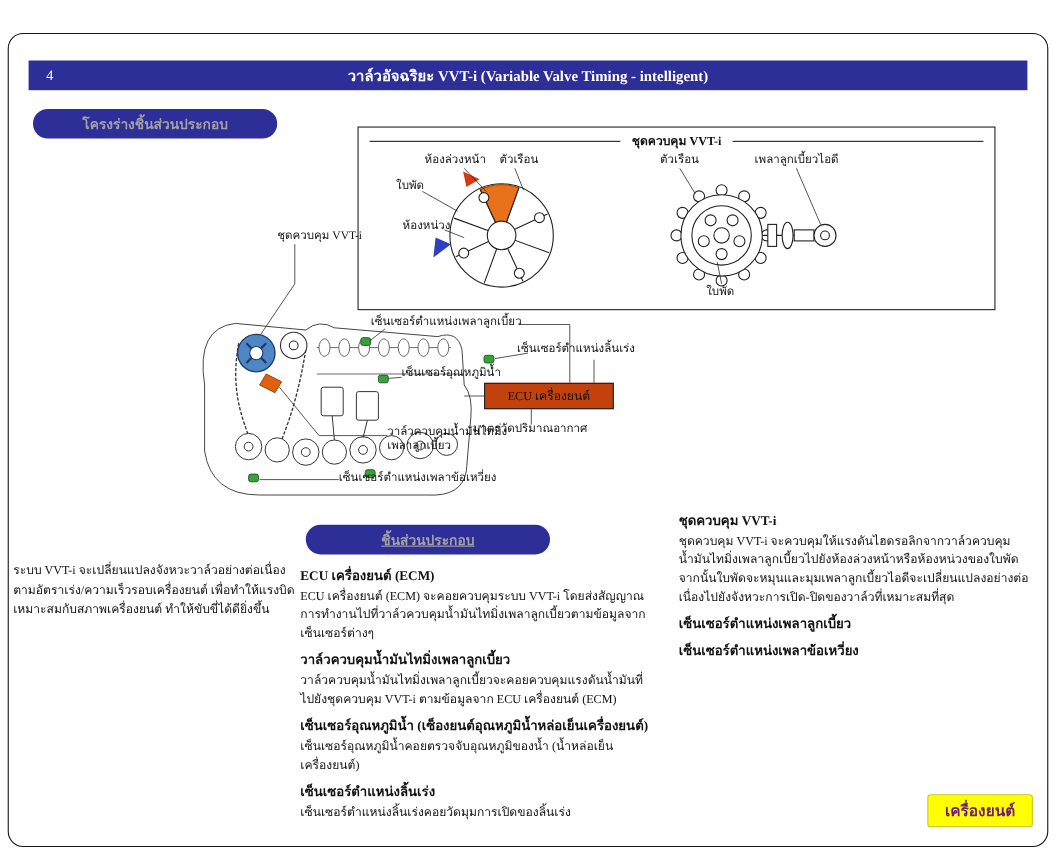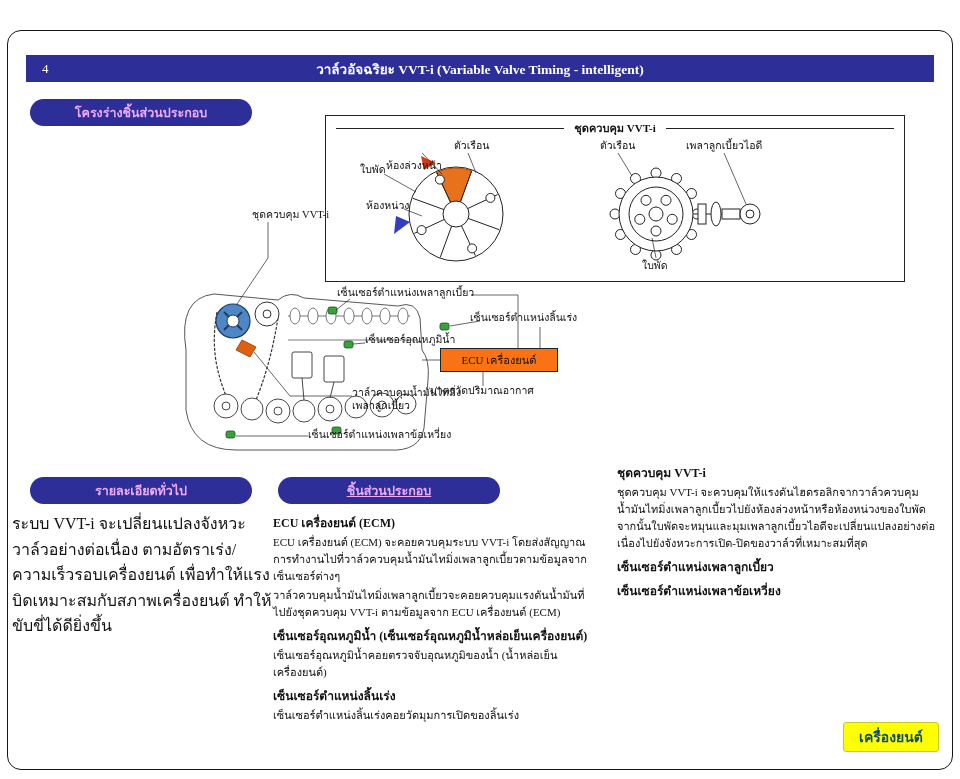--- a/index.html
+++ b/index.html
@@ -5,49 +5,49 @@
   * { margin:0; padding:0; box-sizing:border-box; }
   html,body { width:960px; height:779px; background:#ffffff; }
   body { font-family:"Liberation Serif","DejaVu Serif",serif; color:#111; }
   .page { position:relative; width:960px; height:779px; overflow:hidden; background:#fff; }
   .outer-border { position:absolute; left:7px; top:30px; width:946px; height:740px;
                   border:1.5px solid #161616; border-radius:14px; }
   .titlebar { position:absolute; left:26px; top:55px; width:908px; height:27px;
               background:#2e2e99; color:#fff; display:flex; align-items:center; }
   .page-num { position:absolute; left:16px; font-size:13px; }
   .titlebar .title { width:100%; text-align:center; font-weight:bold; font-size:13.5px; }
-  .pill { position:absolute; height:27px; background:#2e2e99; border-radius:13.5px; color:#f0abfc;
+  .pill { position:absolute; height:27px; background:#2e2e99; border-radius:13.5px; color:#a3a3a3;
           display:flex; align-items:center; justify-content:center; font-size:12.5px; font-weight:600; }
   .pill-outline   { left:30px;  top:99px;  width:222px; }
   .pill-general   { left:30px;  top:477px; width:222px; }
   .pill-components{ left:278px; top:477px; width:222px;text-decoration:underline; }
 
   .diagram-box { position:absolute; left:325px; top:115px; width:580px; height:167px;
                  border:1px solid #222; background:#fff; }
   .diagram-title-row { position:absolute; left:0; top:3px; width:100%; display:flex; align-items:center; }
   .diagram-title-row .rule { flex:1; border-top:1px solid #222; margin:0 10px; }
   .diagram-title { font-size:11px; font-weight:600; white-space:nowrap; }
   .dlabel { position:absolute; font-size:10.5px; white-space:nowrap; line-height:1.2; }
   .diagram-box svg, .engine svg { position:absolute; left:0; top:0; }
 
   .engine { position:absolute; left:140px; top:200px; width:480px; height:272px; }
   .elabel { position:absolute; font-size:10.5px; white-space:nowrap; line-height:1.25; }
   .ecu-box { position:absolute; left:300px; top:148px; width:118px; height:24px;
-             border:1px solid #222; background:#f97316; display:flex; align-items:center;
+             border:1px solid #222; background:#c2410c; display:flex; align-items:center;
              justify-content:center; font-size:11px; }
 
-  .general-text { position:absolute; left:12px; top:511px; width:263px; font-size:16px; line-height:1.6; }
+  .general-text { position:absolute; left:12px; top:511px; width:263px; font-size:11px; line-height:1.6; }
   .col { position:absolute; }
   .components-col { left:273px; top:508px; width:320px; }
   .right-col      { left:617px; top:458px; width:322px; }
   .col h4 { font-size:12px; font-weight:bold; margin:7px 0 2px; line-height:1.4; }
   .col p  { font-size:11px; line-height:1.55; margin:0 0 2px; }
 
   .corner-badge { position:absolute; left:843px; top:722px; width:96px; height:30px;
-                  background:#ffff00; color:#0c4a6e; font-weight:bold; font-size:14px;
+                  background:#ffff00; color:#701a75; font-weight:bold; font-size:14px;
                   display:flex; align-items:center; justify-content:center;
                   border:1px solid #c9c92a; border-radius:3px; }
 </style>
 </head>
 <body>
 
 <div class="page">
 
   <div class="outer-border"></div>
 
@@ -120,21 +120,21 @@
         <path d="M292,37 L306,60"></path>
         <path d="M398,37 L420,88"></path>
         <path d="M330,142 L326,122"></path>
       </g>
     </svg>
     <div class="diagram-title-row">
       <span class="rule"></span>
       <span class="diagram-title">ชุดควบคุม VVT-i</span>
       <span class="rule"></span>
     </div>
-    <div class="dlabel" style="left:60px;  top:24px;margin-top:20px;">ห้องล่วงหน้า</div>
+    <div class="dlabel" style="left:60px;  top:24px;">ห้องล่วงหน้า</div>
     <div class="dlabel" style="left:128px; top:24px;">ตัวเรือน</div>
     <div class="dlabel" style="left:34px;  top:48px;">ใบพัด</div>
     <div class="dlabel" style="left:40px;  top:84px;">ห้องหน่วง</div>
     <div class="dlabel" style="left:274px; top:24px;">ตัวเรือน</div>
     <div class="dlabel" style="left:360px; top:24px;">เพลาลูกเบี้ยวไอดี</div>
     <div class="dlabel" style="left:316px; top:144px;">ใบพัด</div>
   </section>
 
   <section class="engine">
     <svg width="480" height="272" viewBox="0 0 480 272">
@@ -207,39 +207,37 @@
       <span>ECU เครื่องยนต์</span>
     </div>
     <div class="elabel" style="left:290px; top:184px;">มาตรวัดปริมาณอากาศ</div>
     <div class="elabel" style="left:212px; top:186px;">
       <div>วาล์วควบคุมน้ำมันไทมิ่ง</div>
       <div>เพลาลูกเบี้ยว</div>
     </div>
     <div class="elabel" style="left:168px; top:228px;">เซ็นเซอร์ตำแหน่งเพลาข้อเหวี่ยง</div>
   </section>
 
-  <div class="pill pill-general">
-    <span>รายละเอียดทั่วไป</span>
-  </div>
   <div class="pill pill-components">
     <span>ชิ้นส่วนประกอบ</span>
   </div>
 
   <p class="general-text">ระบบ VVT-i จะเปลี่ยนแปลงจังหวะวาล์วอย่างต่อเนื่อง ตามอัตราเร่ง/ความเร็วรอบเครื่องยนต์ เพื่อทำให้แรงบิดเหมาะสมกับสภาพเครื่องยนต์ ทำให้ขับขี่ได้ดียิ่งขึ้น</p>
 
   <div class="col components-col">
     <div>
       <h4>ECU เครื่องยนต์ (ECM)</h4>
       <p>ECU เครื่องยนต์ (ECM) จะคอยควบคุมระบบ VVT-i โดยส่งสัญญาณการทำงานไปที่วาล์วควบคุมน้ำมันไทมิ่งเพลาลูกเบี้ยวตามข้อมูลจากเซ็นเซอร์ต่างๆ</p>
     </div>
     <div>
+      <h4>วาล์วควบคุมน้ำมันไทมิ่งเพลาลูกเบี้ยว</h4>
       <p>วาล์วควบคุมน้ำมันไทมิ่งเพลาลูกเบี้ยวจะคอยควบคุมแรงดันน้ำมันที่ไปยังชุดควบคุม VVT-i ตามข้อมูลจาก ECU เครื่องยนต์ (ECM)</p>
     </div>
     <div>
-      <h4>เซ็นเซอร์อุณหภูมิน้ำ (เซ็นเซอร์อุณหภูมิน้ำหล่อเย็นเครื่องยนต์)</h4>
+      <h4>เซ็นเซอร์อุณหภูมิน้ำ (เซ็องยนต์อุณหภูมิน้ำหล่อเย็นเครื่องยนต์)</h4>
       <p>เซ็นเซอร์อุณหภูมิน้ำคอยตรวจจับอุณหภูมิของน้ำ (น้ำหล่อเย็นเครื่องยนต์)</p>
     </div>
     <div>
       <h4>เซ็นเซอร์ตำแหน่งลิ้นเร่ง</h4>
       <p>เซ็นเซอร์ตำแหน่งลิ้นเร่งคอยวัดมุมการเปิดของลิ้นเร่ง</p>
     </div>
   </div>
 
   <div class="col right-col">
     <div>

